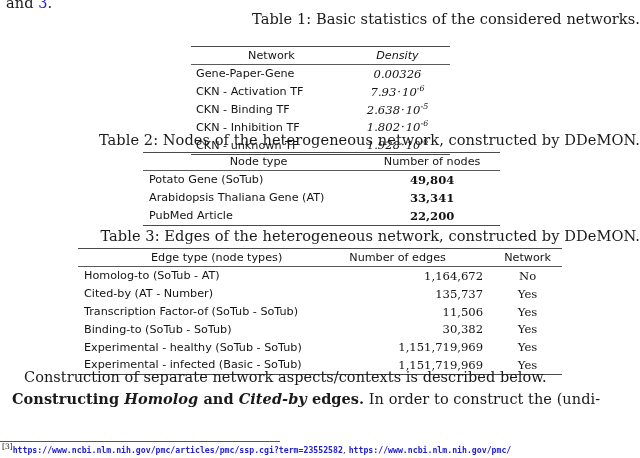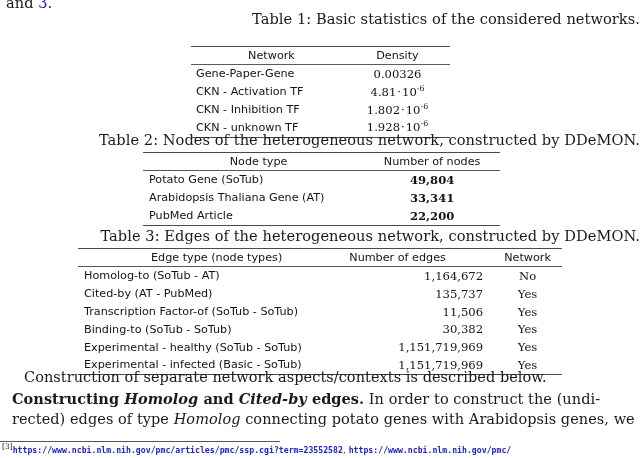--- a/index.html
+++ b/index.html
@@ -62,21 +62,21 @@
   }
   .rule-top   > td, .rule-top  > th { border-top: 1.6px solid #4a4a4a; }
   .rule-mid   > td, .rule-mid  > th { border-top: 0.9px solid #5a5a5a; }
   .rule-bot   > td, .rule-bot  > th { border-bottom: 1.6px solid #4a4a4a; }
   .pad-head th { padding-top: 2px; padding-bottom: 2px; }
   .numcell { font-family: "DejaVu Serif", serif; font-size: 11.6px; }
 
   
   #table1 { left: 191px; top: 46px; width: 259px; }
   #table1 .c-net { width: 152px; padding-left: 5px; }
-  #table1 .c-den { width: 102px; text-align: center; padding-right: 2px; }
+  #table1 .c-den { width: 102px; text-align: center; padding-right: 2px; font-style: italic; }
 
   
   #table2 { left: 143px; top: 152px; width: 357px; }
   #table2 .c-node { width: 225px; padding-left: 6px; }
   #table2 .c-num  { width: 132px; text-align: center; padding-right: 4px; }
   #table2 td.c-num { text-align: center; font-weight: bold; }
 
   
   #table3 { left: 78px; top: 248px; width: 484px; }
   #table3 .c-edge { width: 272px; padding-left: 6px; }
@@ -156,21 +156,27 @@
     <tbody>
       <tr class="rule-mid">
         <td class="c-net">Gene-Paper-Gene</td>
         <td class="c-den numcell">
           <span>0.00326</span>
         </td>
       </tr>
       <tr>
         <td class="c-net">CKN - Activation TF</td>
         <td class="c-den numcell">
-          <span>4.81</span><span class="mdot">·</span>10<span class="sup">-6</span>
+          <span>7.93</span><span class="mdot">·</span>10<span class="sup">-6</span>
+        </td>
+      </tr>
+      <tr>
+        <td class="c-net">CKN - Binding TF</td>
+        <td class="c-den numcell">
+          <span>2.638</span><span class="mdot">·</span>10<span class="sup">-5</span>
         </td>
       </tr>
       <tr>
         <td class="c-net">CKN - Inhibition TF</td>
         <td class="c-den numcell">
           <span>1.802</span><span class="mdot">·</span>10<span class="sup">-6</span>
         </td>
       </tr>
       <tr class="rule-bot">
         <td class="c-net">CKN - unknown TF</td>
@@ -216,21 +222,21 @@
         <th class="c-dir">Network</th>
       </tr>
     </thead>
     <tbody>
       <tr class="rule-mid">
         <td class="c-edge">Homolog-to (SoTub - AT)</td>
         <td class="c-cnt numcell">1,164,672</td>
         <td class="c-dir numcell">No</td>
       </tr>
       <tr>
-        <td class="c-edge">Cited-by (AT - PubMed)</td>
+        <td class="c-edge">Cited-by (AT - Number)</td>
         <td class="c-cnt numcell">135,737</td>
         <td class="c-dir numcell">Yes</td>
       </tr>
       <tr>
         <td class="c-edge">Transcription Factor-of (SoTub - SoTub)</td>
         <td class="c-cnt numcell">11,506</td>
         <td class="c-dir numcell">Yes</td>
       </tr>
       <tr>
         <td class="c-edge">Binding-to (SoTub - SoTub)</td>
@@ -249,22 +255,19 @@
       </tr>
     </tbody>
   </table>
 
   <div class="para serif" id="p2a">
     <span class="bold">Constructing </span><span class="bi">Homolog</span><span class="bold"> and </span><span class="bi">Cited-by</span><span class="bold"> edges.</span><span> In order to construct the (undi-</span>
   </div>
 
   <div class="para serif" id="p1">Construction of separate network aspects/contexts is described below.</div>
 
-  <div class="para serif" id="p2b">
-    <span>rected) edges of type </span><span class="ital">Homolog</span><span> connecting potato genes with Arabidopsis genes, we</span>
-  </div>
 
   <div id="footrule"></div>
   <div id="footnote" class="serif">
     <span class="fn-mark">[3]</span><span class="fn-url">https://www.ncbi.nlm.nih.gov/pmc/articles/pmc/ssp.cgi?term=23552582</span><span class="fn-sep">, </span><span class="fn-url">https://www.ncbi.nlm.nih.gov/pmc/</span>
   </div>
 
 </div>
 
 </body></html>

